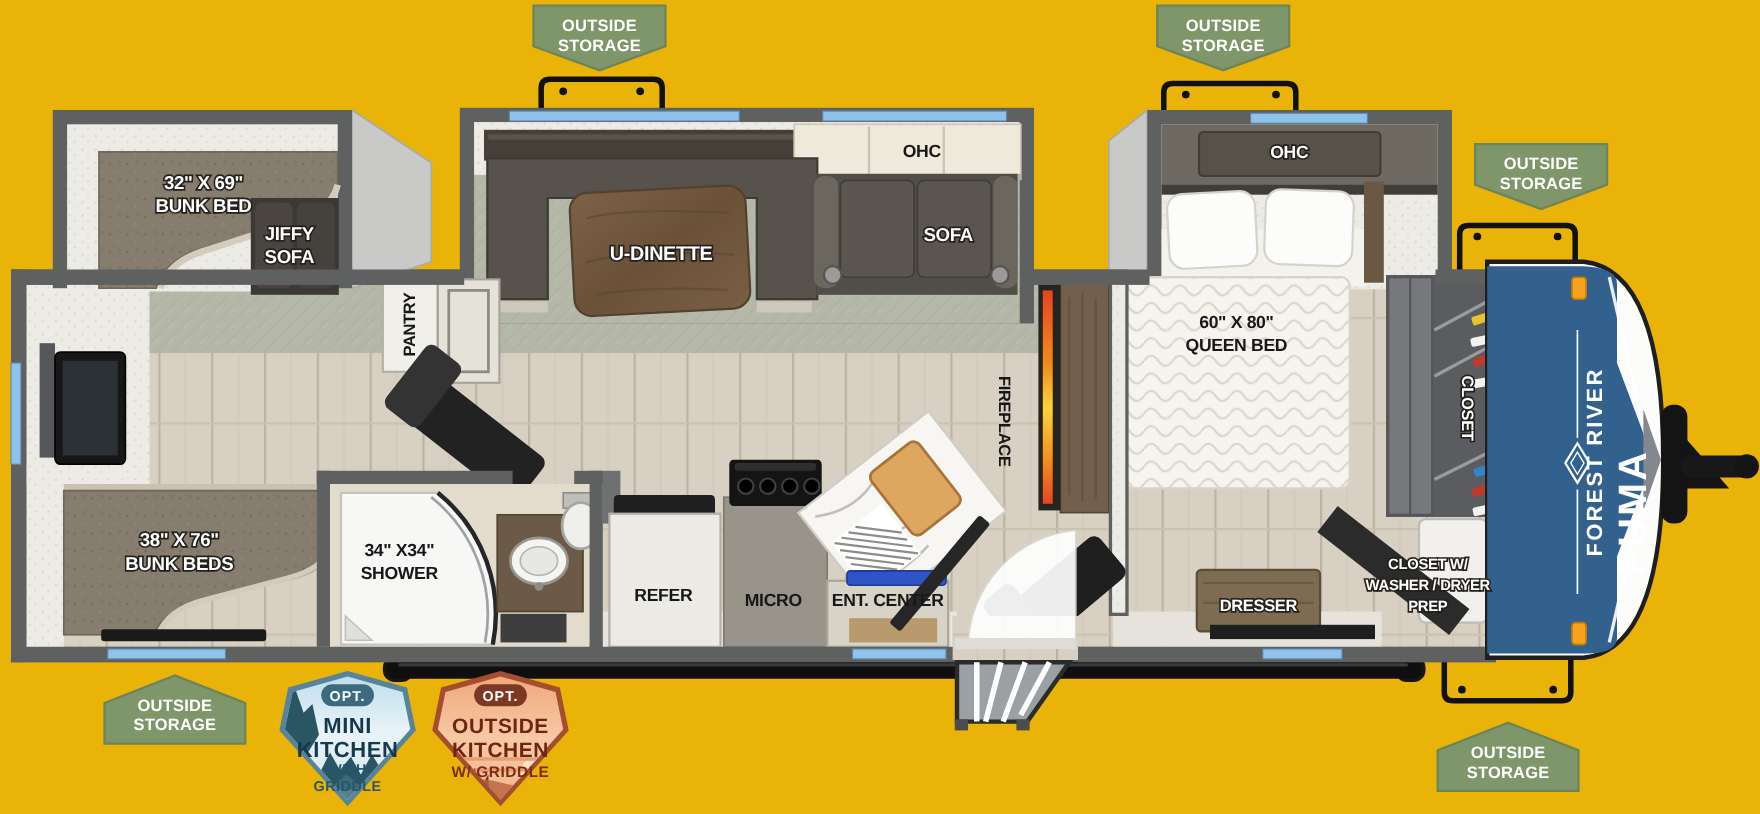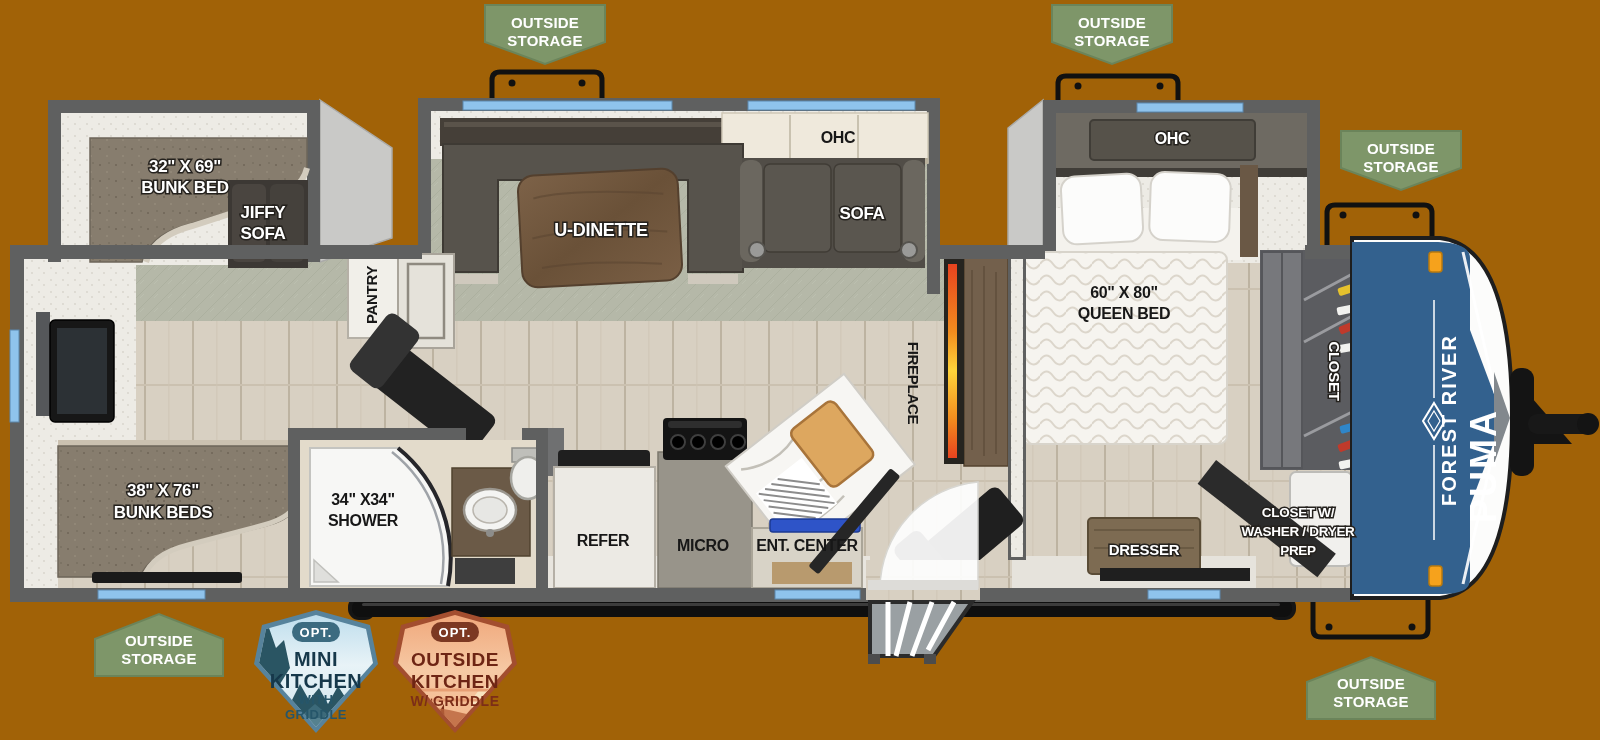--- a/index.html
+++ b/index.html
@@ -1,16 +1,16 @@
 <!DOCTYPE html>
 <html><head>
 <meta charset="utf-8">
 <style>
   html,body{margin:0;padding:0;background:#ffffff;}
-  .stage{position:relative;width:1600px;height:740px;background:#a16207;overflow:hidden;
+  .stage{position:relative;width:1600px;height:740px;background:#eab308;overflow:hidden;
          font-family:"Liberation Sans",sans-serif;}
   svg{position:absolute;left:0;top:0;}
   text{font-family:"Liberation Sans",sans-serif;}
   .lblW{fill:#ffffff;stroke:#24211d;stroke-width:3px;paint-order:stroke;font-weight:bold;letter-spacing:-0.3px;}
   .lblB{fill:#171717;font-weight:bold;letter-spacing:-0.3px;}
   .badgeTxt{fill:#ffffff;font-weight:bold;letter-spacing:0.2px;}
   .capTxt{fill:#ffffff;font-weight:bold;}
   .f13{font-size:13.5px;}.f15{font-size:15px;}.f16{font-size:16px;}
   .f17{font-size:17px;}.f18{font-size:18px;}.f20{font-size:20px;}.f36{font-size:36px;}
   .optPill{fill:#ffffff;font-weight:bold;font-size:13px;letter-spacing:1px;}

